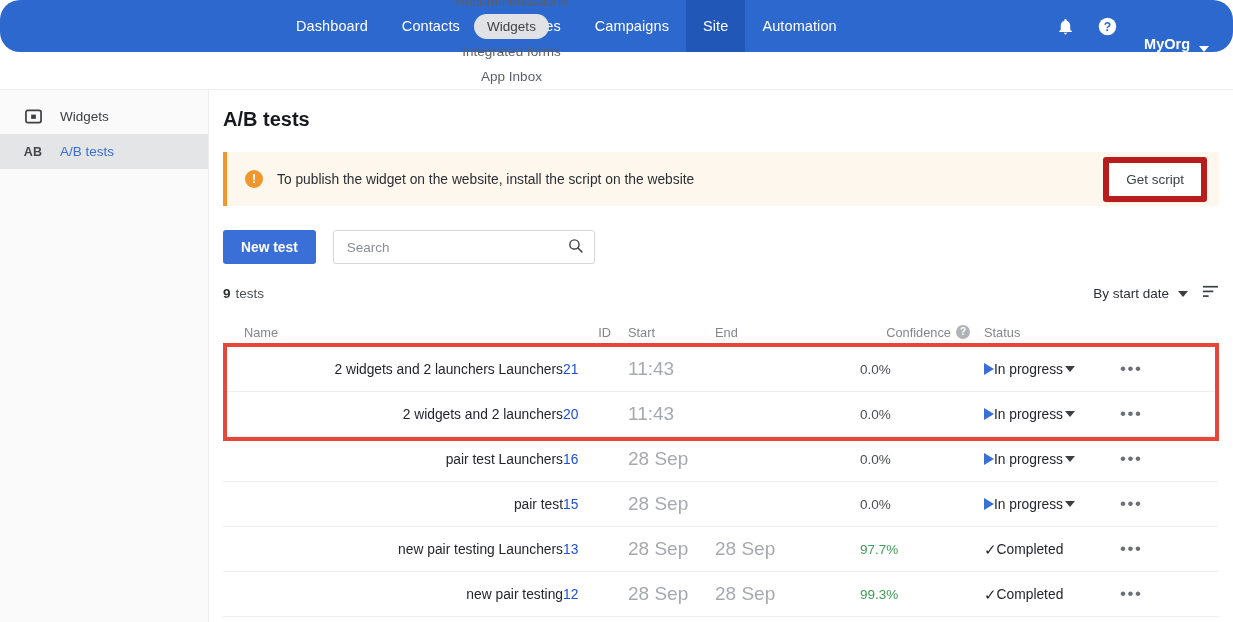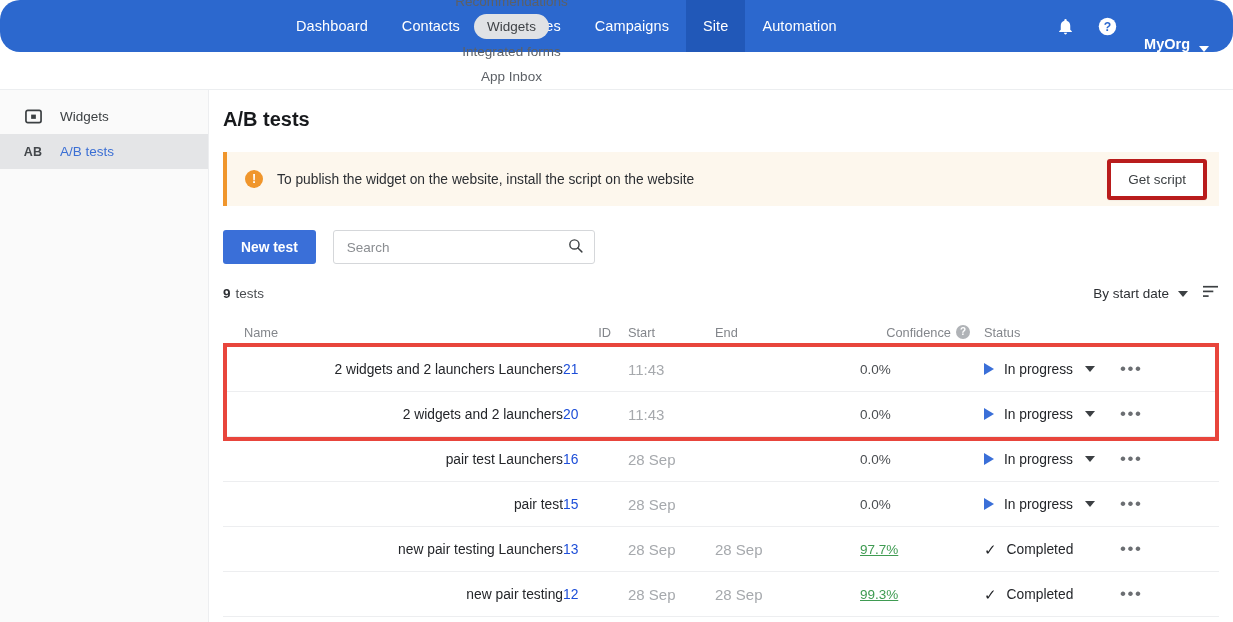--- a/index.html
+++ b/index.html
@@ -111,21 +111,21 @@
   .warn-ico {
     width: 18px; height: 18px; border-radius: 50%;
     background: #f0962c; color: #fff;
     font-size: 12.5px; font-weight: bold;
     display: flex; align-items: center; justify-content: center;
     flex: 0 0 18px; line-height: 1;
   }
   .banner-text { font-size: 13.8px; color: #2c2f33; margin-left: 14px; }
   .get-script {
     position: absolute; right: 12px;
-    background: #ffffff; border: 4px solid #b91c1c; border-radius: 3px;
+    background: #ffffff; border: 6px solid #b91c1c; border-radius: 3px;
     padding: 9px 17px; font-size: 13.5px; color: #3c4043;
     cursor: pointer; font-family: "Liberation Sans", sans-serif;
     box-shadow: 0 1px 1px rgba(0,0,0,.04);
   }
 
   
   .toolbar { display: flex; align-items: center; margin: 24px 0 0 14px; }
   .new-test-btn {
     background: #3a6fd8; color: #ffffff;
     border: none; border-radius: 3px;
@@ -191,26 +191,26 @@
   }
 
   .trow {
     display: flex; align-items: center;
     height: 45px; border-bottom: 1px solid #edeef0;
     background: #fff;
   }
   .trow .col-name { font-size: 13.8px; color: #24262a; }
   .trow .col-id   { font-size: 13.8px; color: #1d4ed8; }
   .trow .col-start,
-  .trow .col-end  { font-size: 15px; color: #a6a9ad; }
+  .trow .col-end  { font-size: 19px; color: #a6a9ad; }
   .trow .col-conf { font-size: 13.5px; color: #4a4d51; }
-  .trow .col-conf.hi { color: #3f9b52; text-decoration: underline; }
+  .trow .col-conf.hi { color: #3f9b52; }
   .trow .col-stat {
     font-size: 13.8px; color: #24262a;
-    display: flex; align-items: center; gap: 10px;
+    display: flex; align-items: center; 
   }
   .play-tri {
     width: 0; height: 0;
     border-top: 6px solid transparent;
     border-bottom: 6px solid transparent;
     border-left: 10px solid #3a6fd8;
     flex: 0 0 10px;
   }
   .check-ico { color: #24262a; font-size: 15px; line-height: 1; flex: 0 0 auto; }
   .stat-caret {

